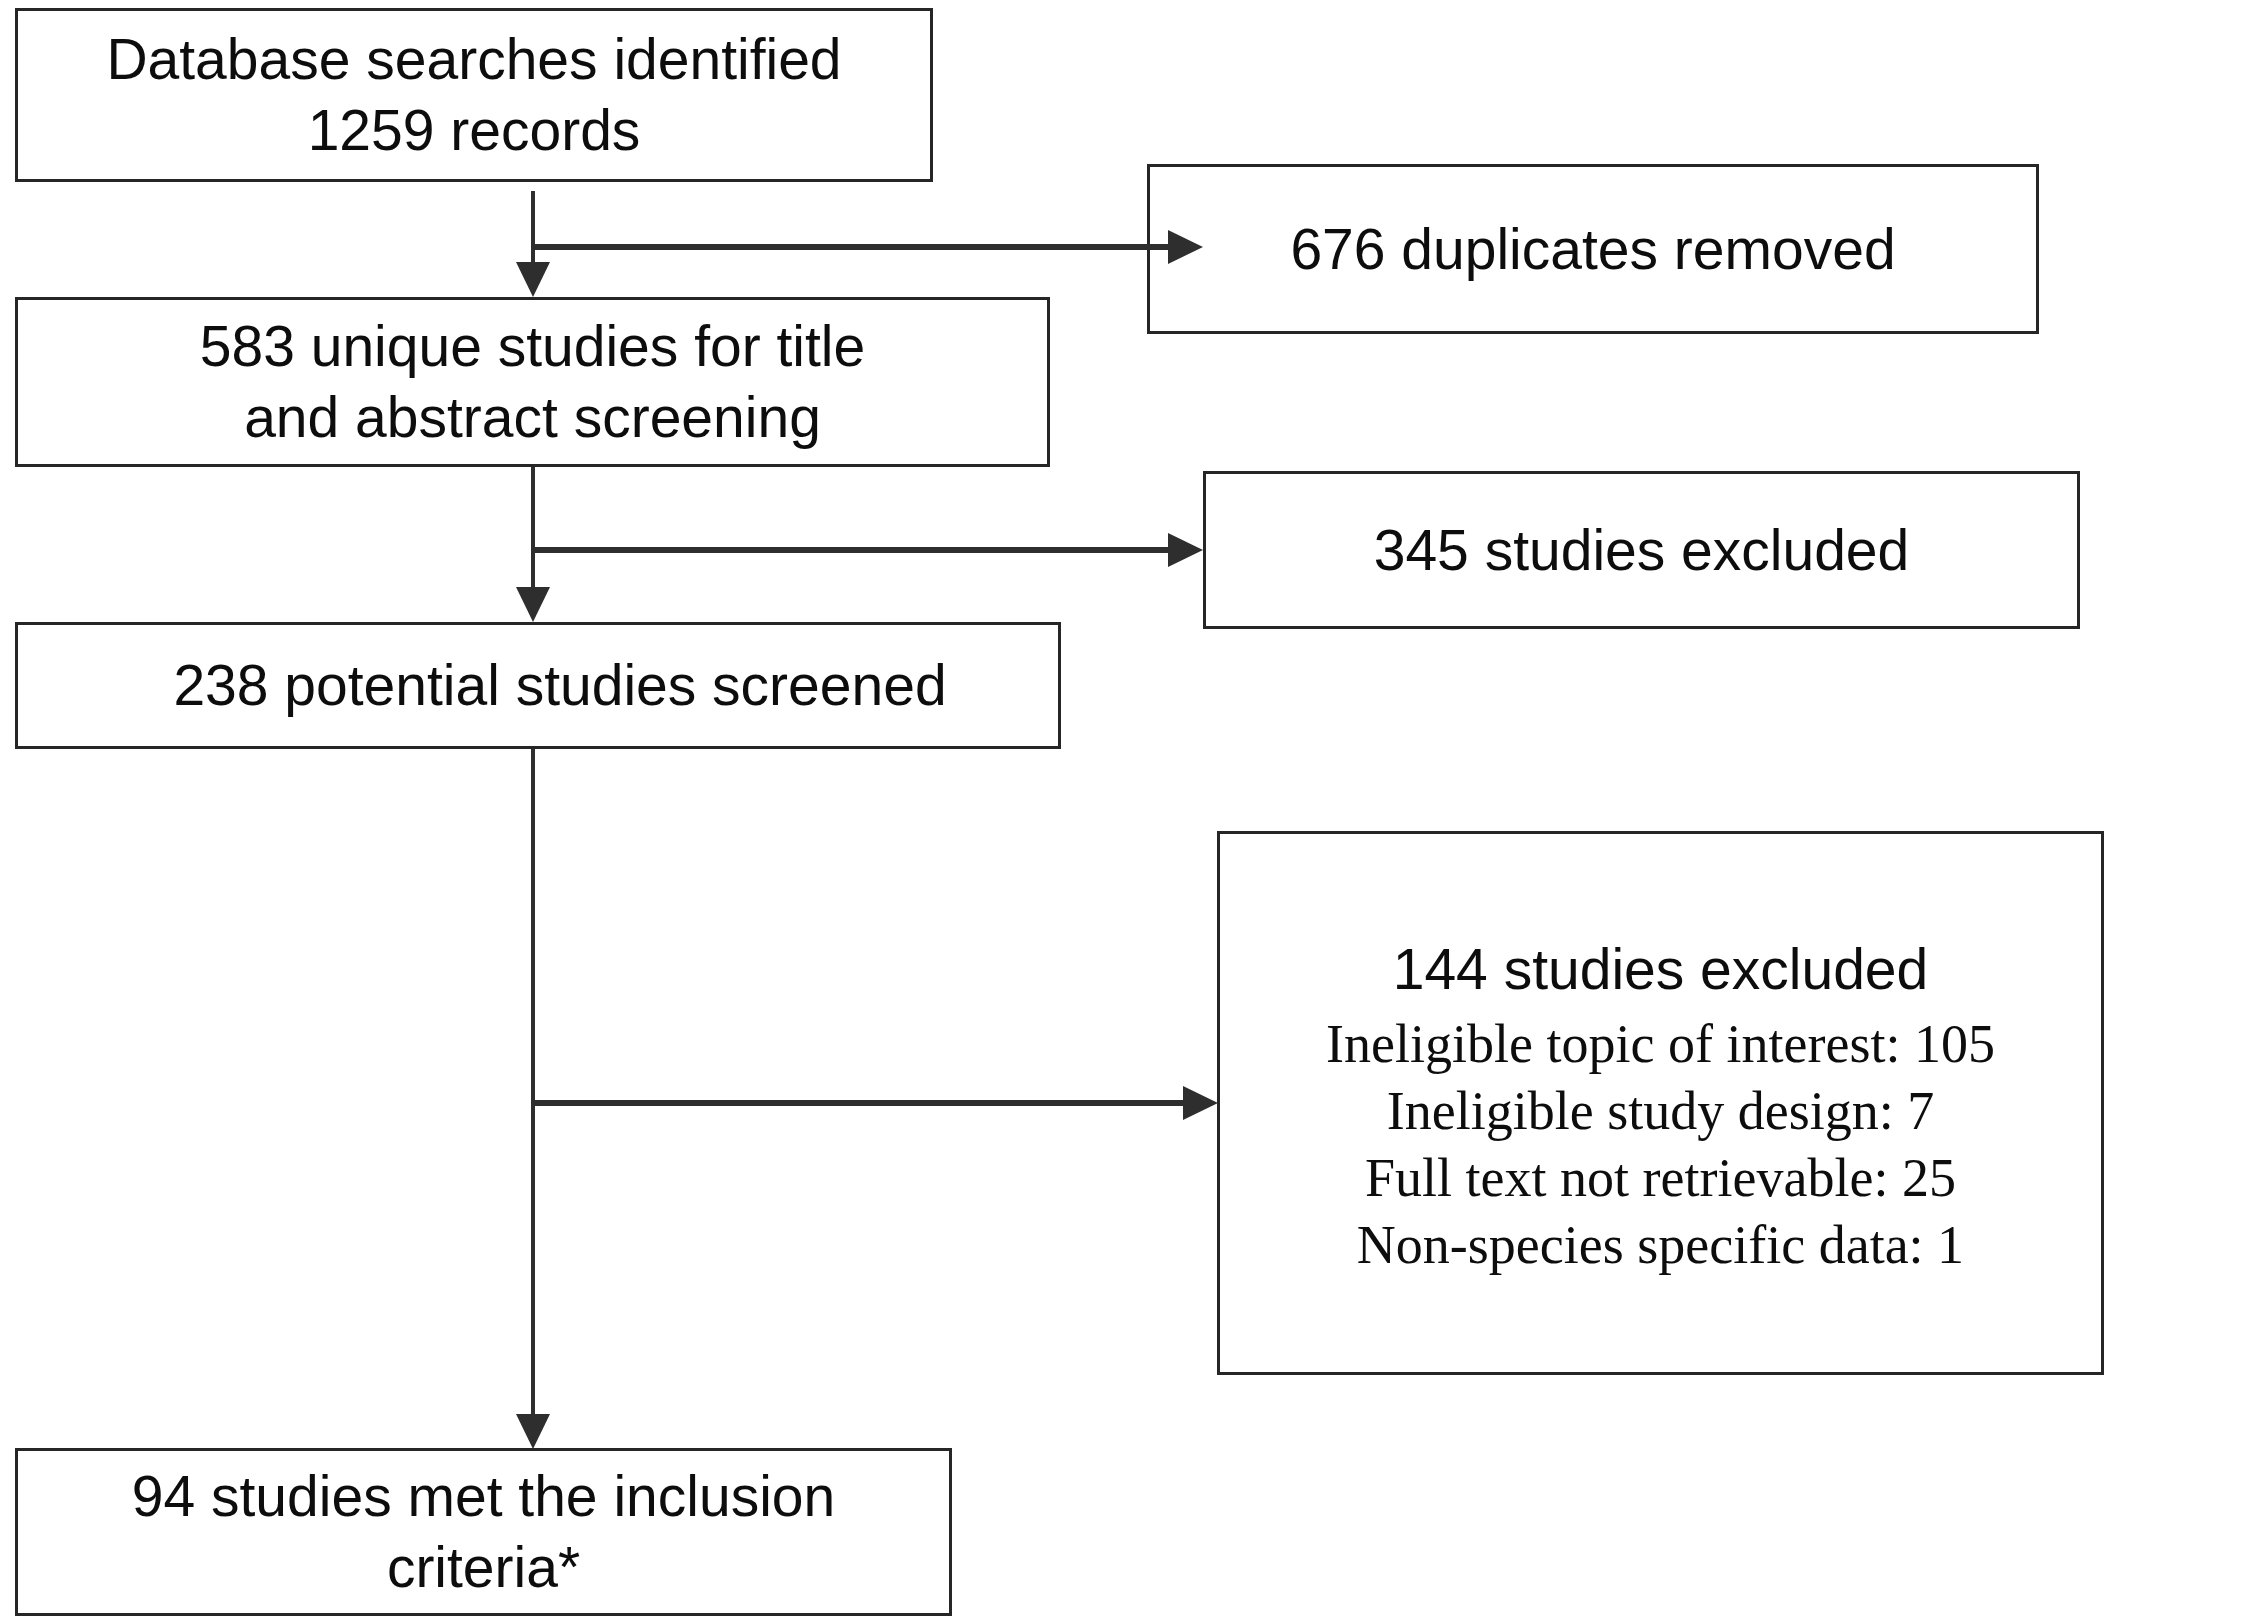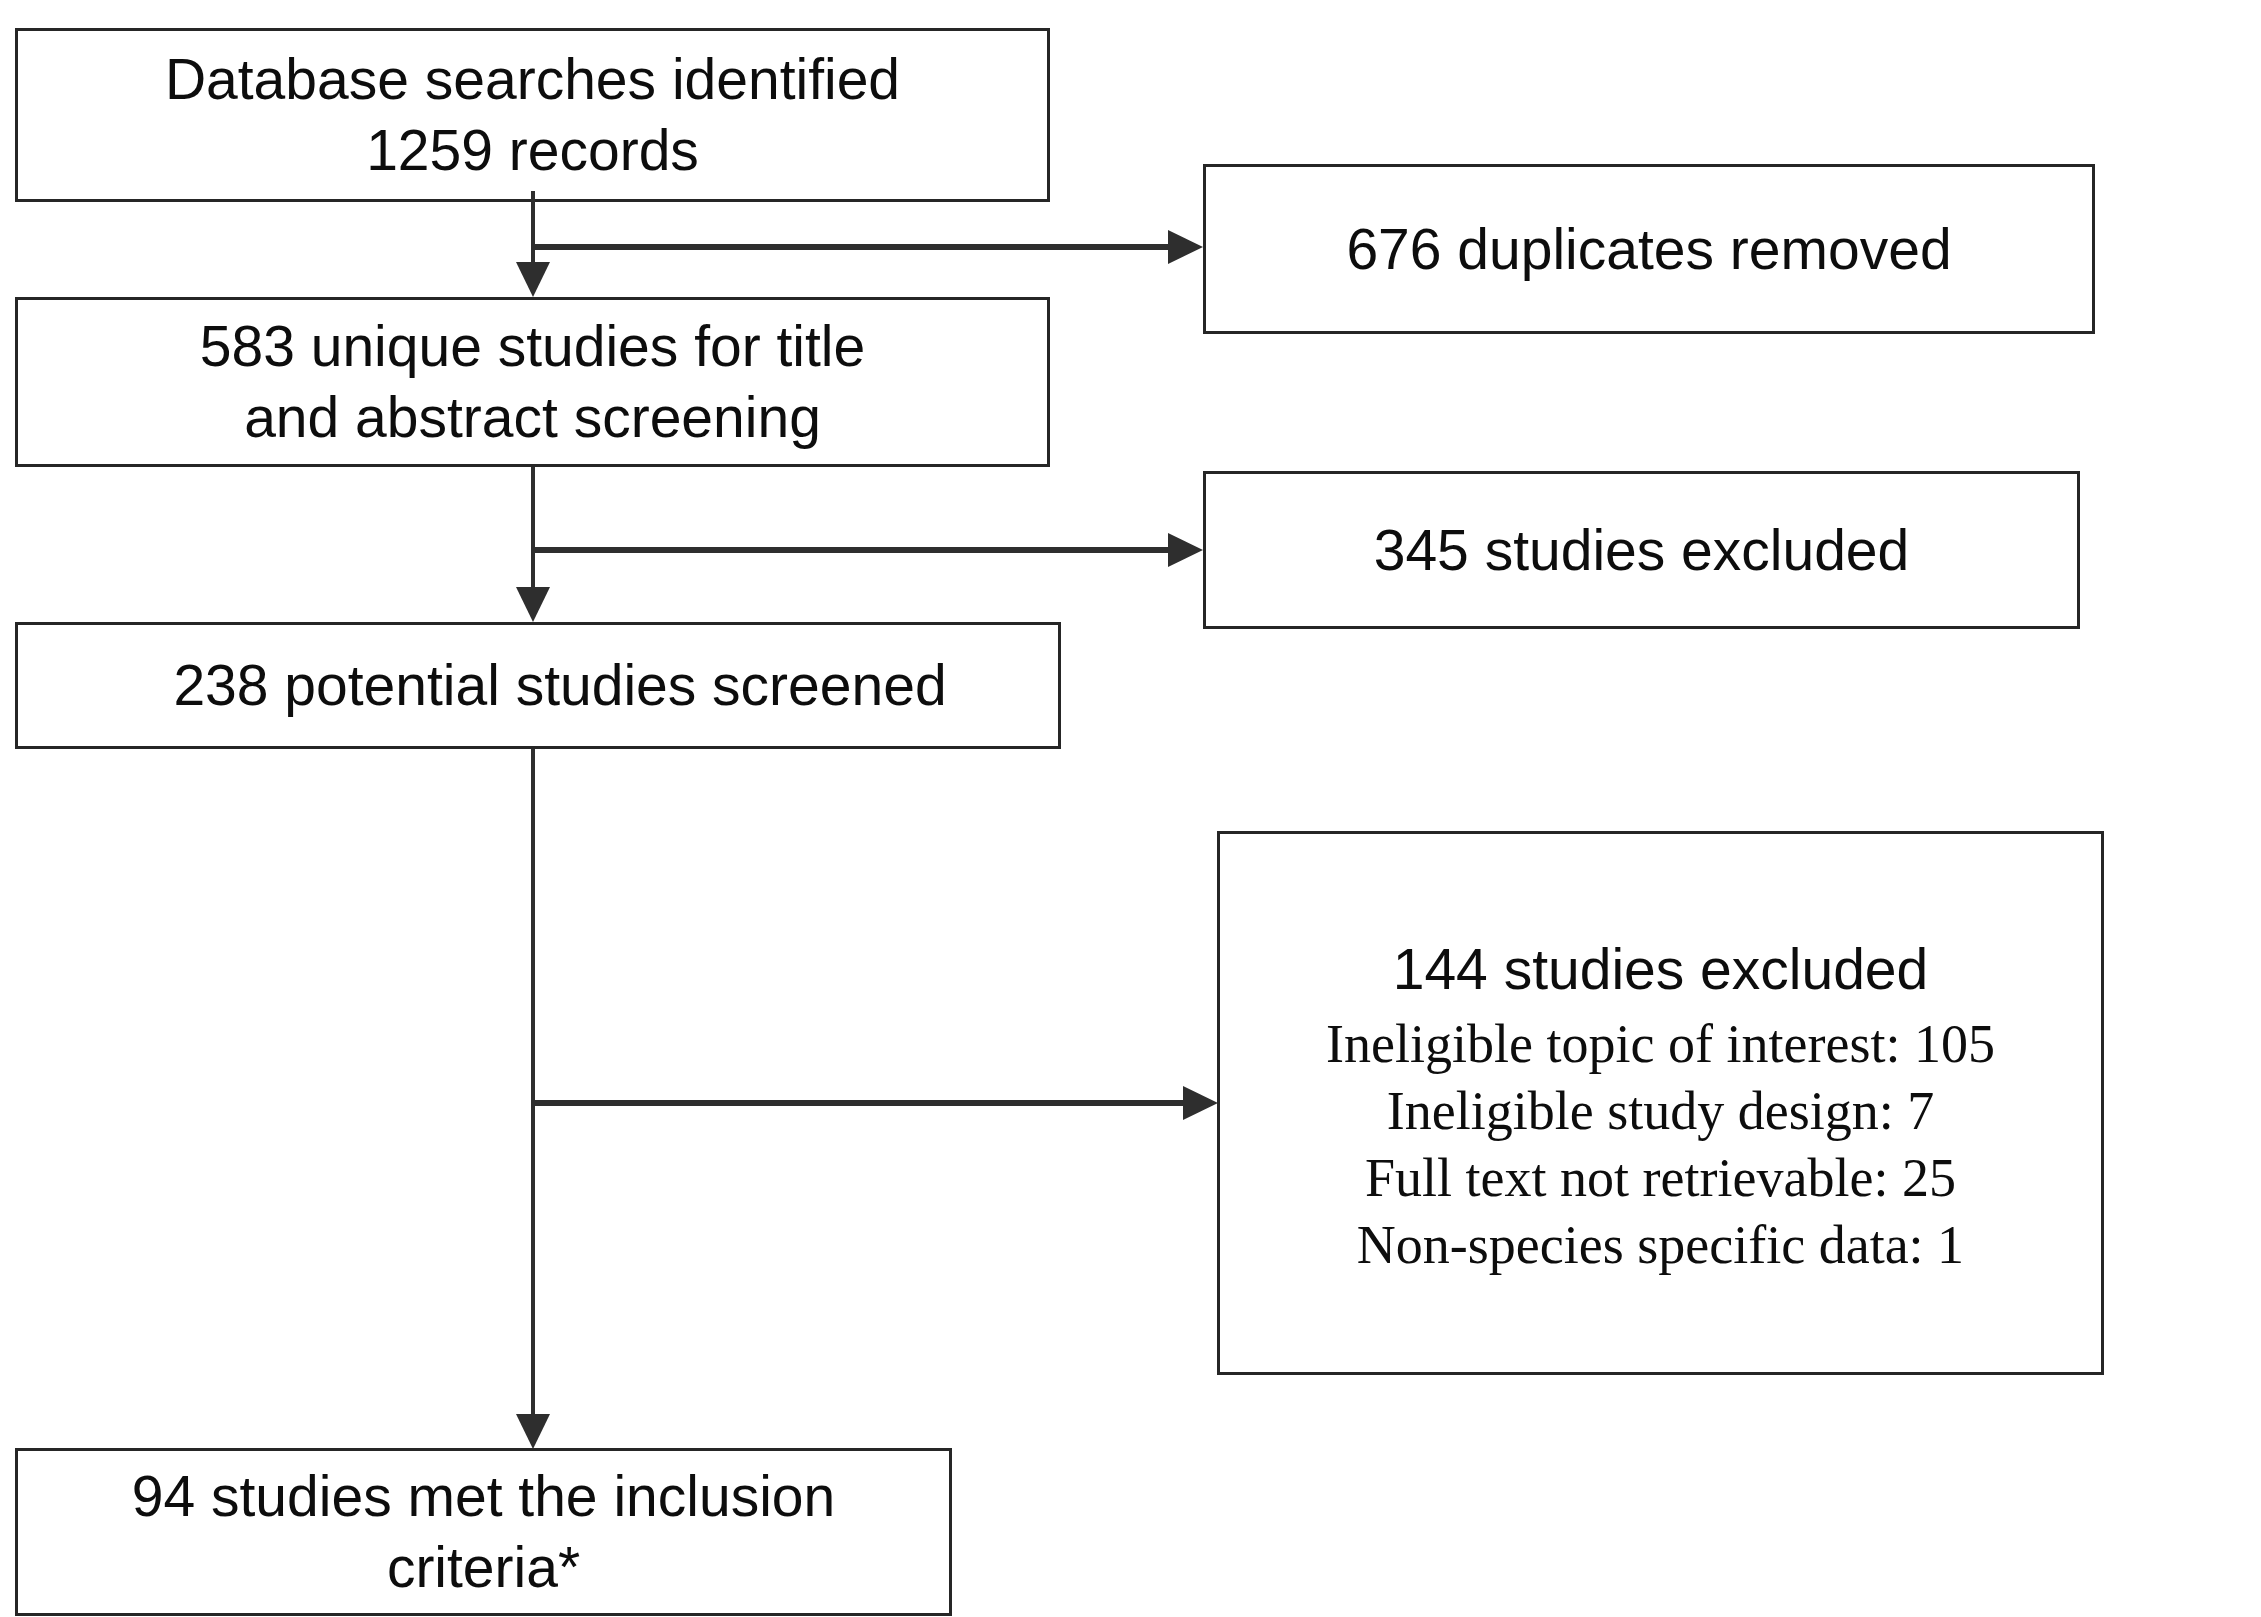--- a/index.html
+++ b/index.html
@@ -68,27 +68,27 @@
   .arrow-right {
     position: absolute;
     width: 0;
     height: 0;
     border-top: 17.3px solid transparent;
     border-bottom: 17.3px solid transparent;
     border-left: 35px solid #2e2e2e;
   }
 
   
-  #box-identified { left: 15px; top: 28px;  width: 1035px; height: 174px; text-align: center; }
+  #box-identified { left: 15px; top: 8px;  width: 918px; height: 174px; text-align: center; }
   #box-title-abstract { left: 15px; top: 297px; width: 1035px; height: 170px; align-items: center; }
   #box-screened { left: 15px; top: 622px; width: 1046px; height: 127px; padding-left: 44px; }
   #box-included { left: 15px; top: 1448px; width: 937px; height: 168px; }
 
   
-  #box-duplicates { left: 1203px; top: 164px; width: 892px; height: 170px; }
+  #box-duplicates { left: 1147px; top: 164px; width: 892px; height: 170px; }
   #box-excluded-screening { left: 1203px; top: 471px; width: 877px; height: 158px; }
   #box-excluded-fulltext { left: 1217px; top: 831px; width: 887px; height: 544px; padding: 18px 12px; }
 
   
   #v1 { left: 531px; top: 191px; height: 71px; }
   #a1 { left: 516px; top: 262px; }
   #h1 { left: 532px; top: 244px; width: 639px; }
   #ar1 { left: 1168px; top: 230px; }
 
   #v2 { left: 531px; top: 467px; height: 121px; }

